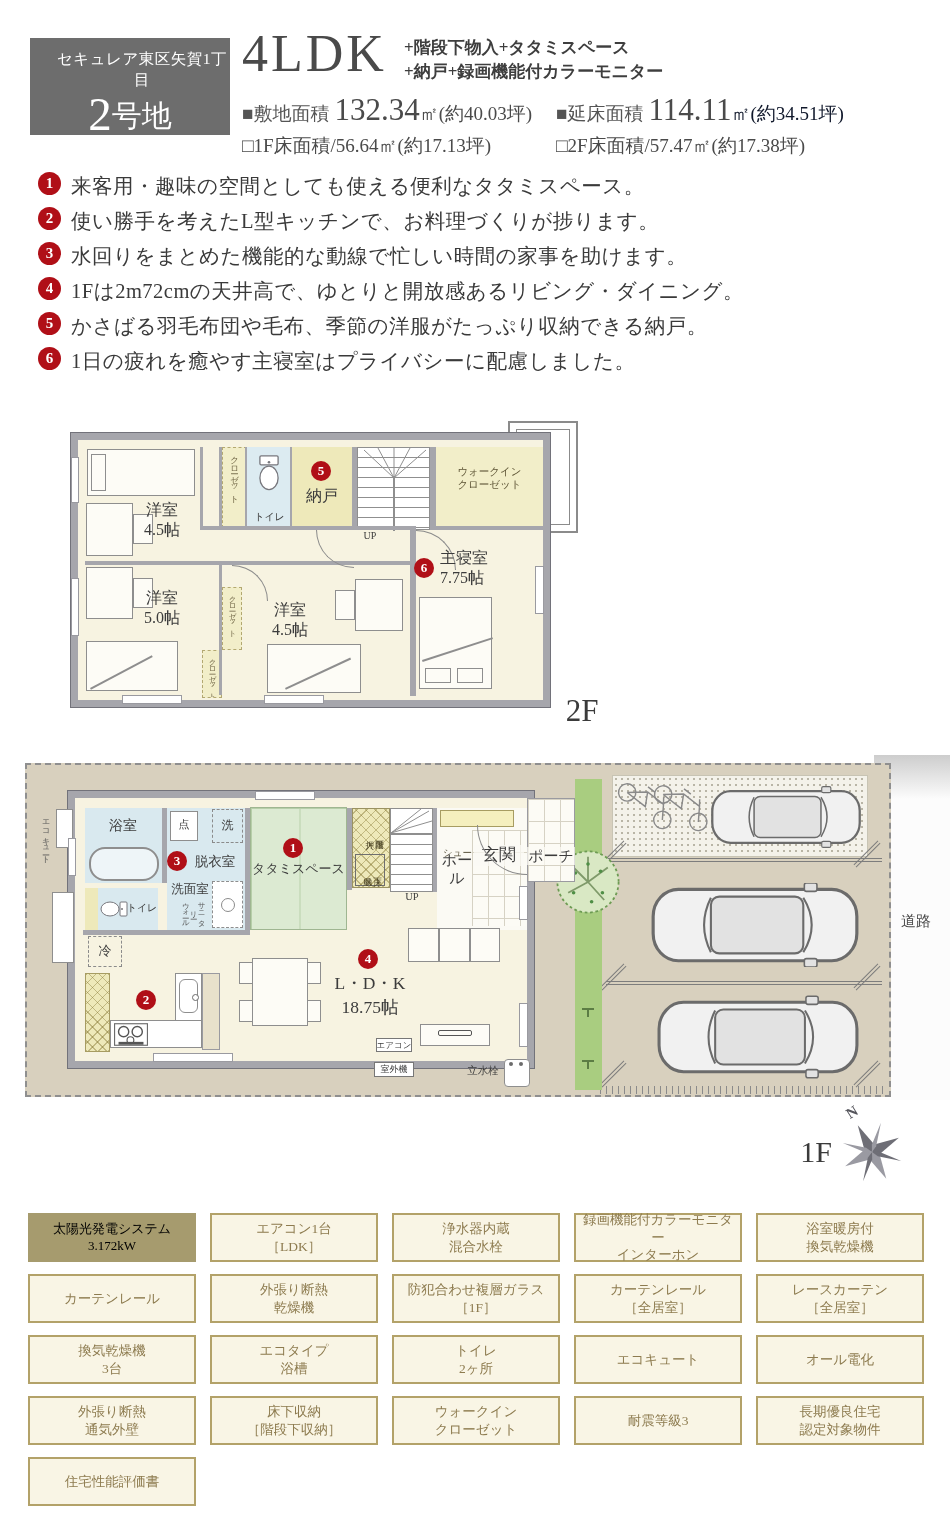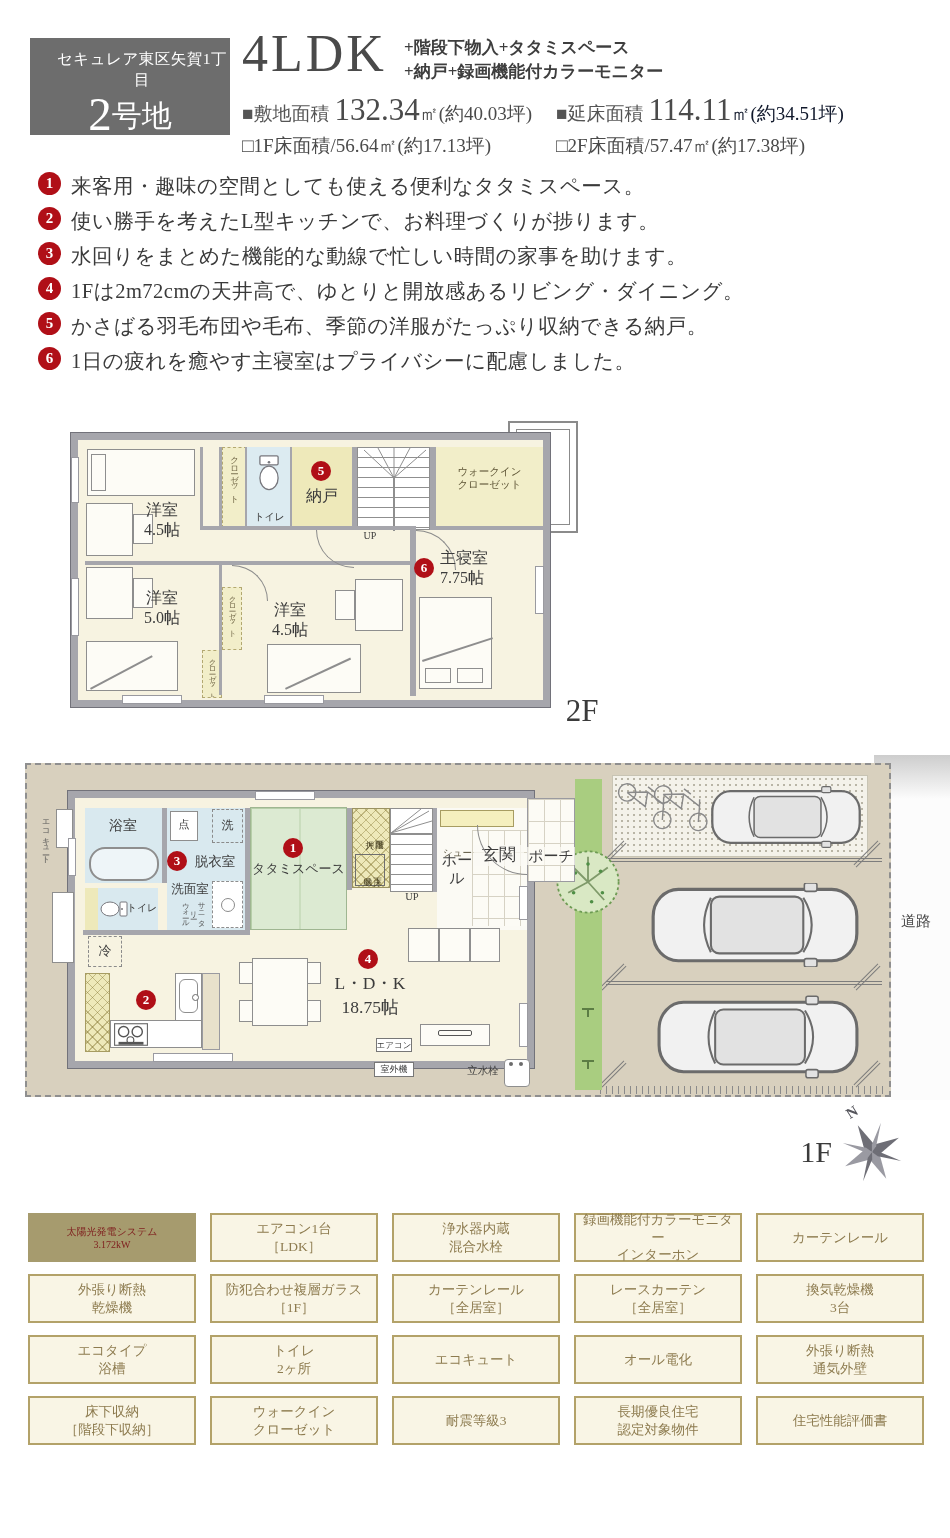--- a/index.html
+++ b/index.html
@@ -35,21 +35,21 @@
           background-size:48.5px 41px;border:1px solid #9fb691;box-sizing:border-box;}
   .arc{position:absolute;box-sizing:border-box;}
   .dline{position:absolute;border-top:1px solid #7d7d7d;border-bottom:1px solid #7d7d7d;height:4px;box-sizing:border-box;}
   .hdr-line{position:absolute;display:flex;align-items:baseline;}
   .feat-grid{position:absolute;left:28px;top:1213px;display:grid;
              grid-template-columns:repeat(5,168px);grid-auto-rows:49px;gap:12px 14px;
              font-family:"Liberation Serif","DejaVu Serif",serif;}
   .feat{box-sizing:border-box;border:2px solid #b3a269;background:#f9f5e5;color:#8d7b4f;
         display:flex;align-items:center;justify-content:center;text-align:center;
         font-size:13.5px;line-height:1.3;white-space:pre-line;padding:1px 2px;}
-  .feat.hl{background:#a69b6e;border-color:#a69b6e;color:#7f1d1d;font-size:10px;}
+  .feat.hl{background:#a69b6e;border-color:#a69b6e;color:#000000;font-size:13px;}
   .bullet-row{position:absolute;left:38px;display:flex;align-items:flex-start;}
   .bullet-text{margin-left:10px;font-size:20.5px;color:#3a3a3a;letter-spacing:0.5px;}
   .diag{position:absolute;background:#8e8e8e;height:1.5px;transform-origin:0 0;}
   .plantmark{position:absolute;width:12px;height:9px;}
   .plantmark:before{content:"";position:absolute;left:0;top:0;width:12px;height:1.5px;background:#5c7d44;}
   .plantmark:after{content:"";position:absolute;left:5px;top:0;width:1.5px;height:9px;background:#5c7d44;}
 </style>
 </head>
 <body>
 
@@ -389,20 +389,22 @@
 
   <div class="feat-grid">
     <div class="feat hl">太陽光発電システム
 3.172kW</div>
     <div class="feat">エアコン1台
 ［LDK］</div>
     <div class="feat">浄水器内蔵
 混合水栓</div>
     <div class="feat">録画機能付カラーモニター
 インターホン</div>
+    <div class="feat">浴室暖房付
+換気乾燥機</div>
     <div class="feat">カーテンレール</div>
     <div class="feat">外張り断熱
 乾燥機</div>
     <div class="feat">防犯合わせ複層ガラス
 ［1F］</div>
     <div class="feat">カーテンレール
 ［全居室］</div>
     <div class="feat">レースカーテン
 ［全居室］</div>
     <div class="feat">換気乾燥機

